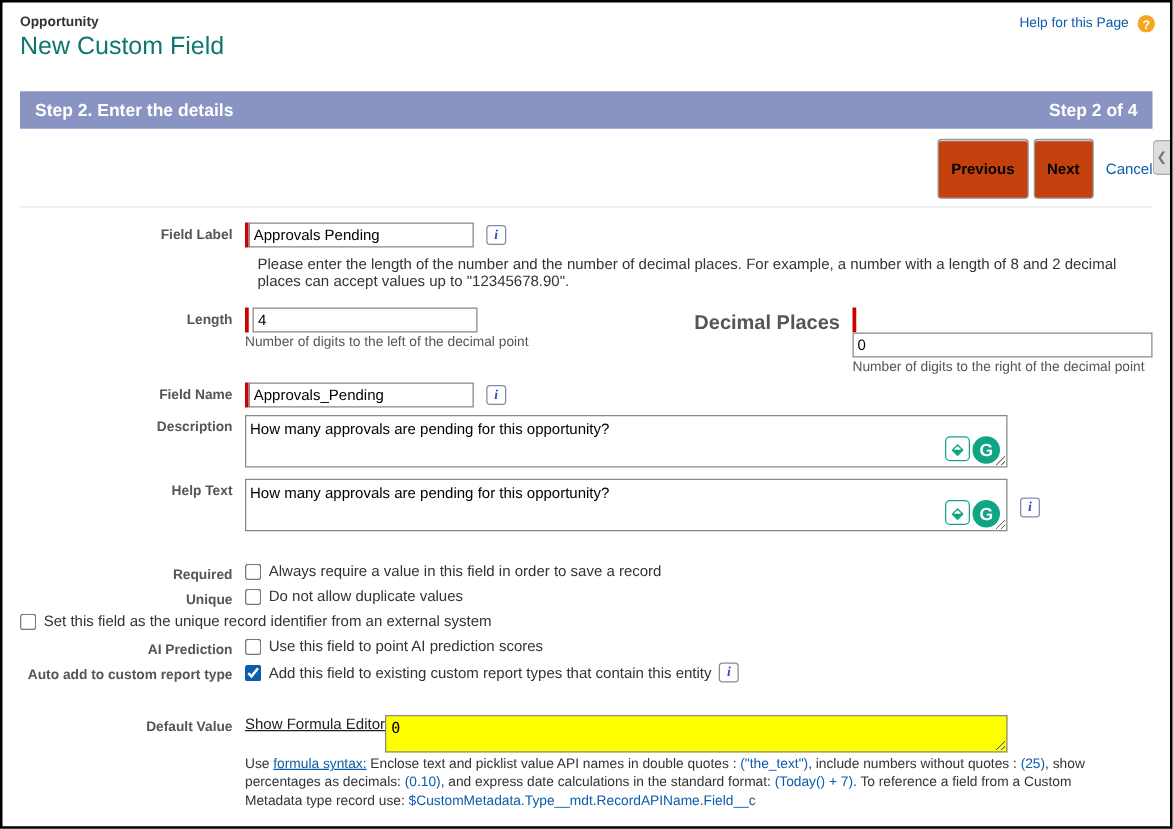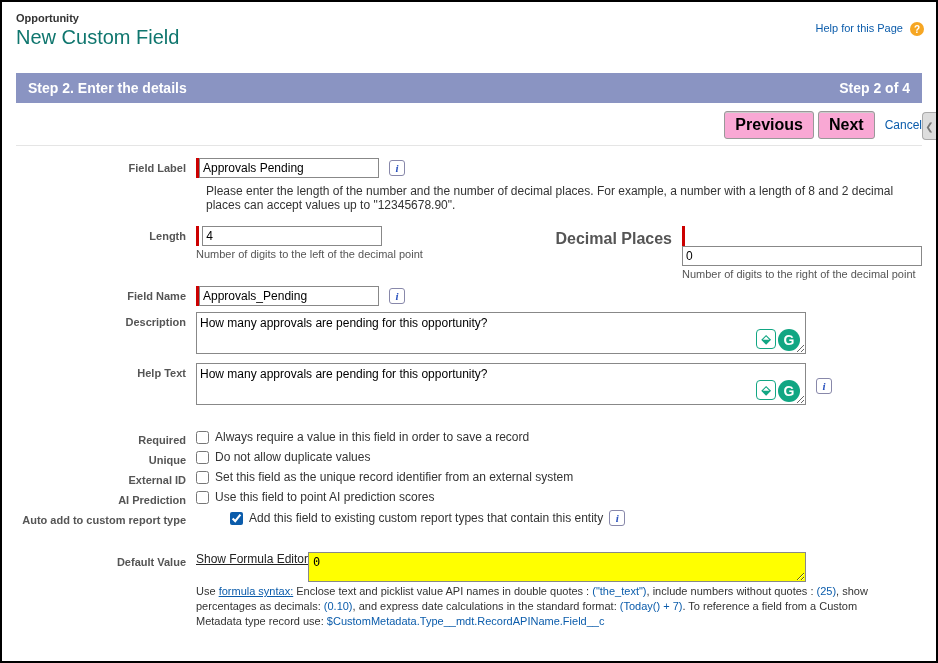--- a/index.html
+++ b/index.html
@@ -1,26 +1,26 @@
 <!DOCTYPE html>
 <html><head>
 <meta charset="utf-8">
 <style>
   * { box-sizing: border-box; margin: 0; padding: 0; }
   body { font-family: Arial, Helvetica, sans-serif; background: #fff; font-size: 12px; color: #333; border: 2px solid #000; width: 938px; height: 663px; overflow: hidden; position: relative; }
 
   .page-header { padding: 10px 14px 6px; }
   .page-subtitle { font-size: 11px; color: #333; font-weight: bold; }
   .page-title { font-size: 20px; font-weight: normal; color: #0f766e; margin-top: 2px; }
-  .help-link { position: absolute; top: 20px; right: 12px; font-size: 11px; color: #0b5cab; cursor: pointer; }
+  .help-link { position: absolute; top: 10px; right: 12px; font-size: 11px; color: #0b5cab; cursor: pointer; }
   .help-link svg { vertical-align: middle; margin-left: 4px; }
 
   .step-banner { background: #8a94c2; color: #fff; padding: 7px 12px; display: flex; justify-content: space-between; font-size: 14px; font-weight: bold; margin: 18px 14px 0; }
   .btn-row { display: flex; justify-content: flex-end; align-items: center; margin: 8px 14px 4px; padding-bottom: 6px; border-bottom: 1px solid #e5e5e5; gap: 4px; }
-  .btn { background: #f9a8d4; border: 1px solid #999; border-radius: 3px; padding: 4px 10px; font-size: 16px; font-weight: bold; cursor: pointer; box-shadow: 0 1px 0 #ccc inset; }
+  .btn { background: #c2410c; border: 1px solid #999; border-radius: 3px; padding: 16px 10px; font-size: 12px; font-weight: bold; cursor: pointer; box-shadow: 0 1px 0 #ccc inset; }
   .link-cancel { color: #0b5cab; font-size: 12px; margin-left: 6px; cursor: pointer; }
 
   .form-area { padding: 8px 14px 8px; }
   .row { display: flex; align-items: flex-start; margin-bottom: 6px; }
   .lbl { width: 180px; text-align: right; padding-right: 10px; padding-top: 4px; font-size: 11px; color: #555; font-weight: bold; }
   .fld { flex: 1; display: flex; align-items: center; flex-wrap: wrap; }
 
   .redbar { display:inline-block; width:3px; height:20px; background:#c00; margin-right:0; vertical-align: middle; }
   input[type="text"].txt { height: 20px; border: 1px solid #888; padding: 1px 3px; font-size: 12px; vertical-align: middle; }
   .w180 { width: 180px; }
@@ -163,34 +163,33 @@
     </div>
   </div>
   <div class="row" style="margin-top:-4px;">
     <div class="lbl">Unique</div>
     <div class="fld cb-row">
       <input type="checkbox" style="">
       <label>Do not allow duplicate values</label>
     </div>
   </div>
   <div class="row" style="margin-top:-4px;">
-    <div class="lbl">External ID</div>
     <div class="fld cb-row">
       <input type="checkbox" style="">
       <label>Set this field as the unique record identifier from an external system</label>
     </div>
   </div>
   <div class="row" style="margin-top:-4px;">
     <div class="lbl">AI Prediction</div>
     <div class="fld cb-row">
       <input type="checkbox" style="">
       <label>Use this field to point AI prediction scores</label>
     </div>
   </div>
-  <div class="row" style="margin-top:-4px;gap:34px;">
+  <div class="row" style="margin-top:-4px;">
     <div class="lbl" style="line-height:1.2;">Auto add to custom report type</div>
     <div class="fld cb-row">
       <input type="checkbox" checked="" style="">
       <label>Add this field to existing custom report types that contain this entity</label>
       <span class="info" style="margin-left:6px;">i</span>
     </div>
   </div>
 
   <div class="section-gap"></div>
 

